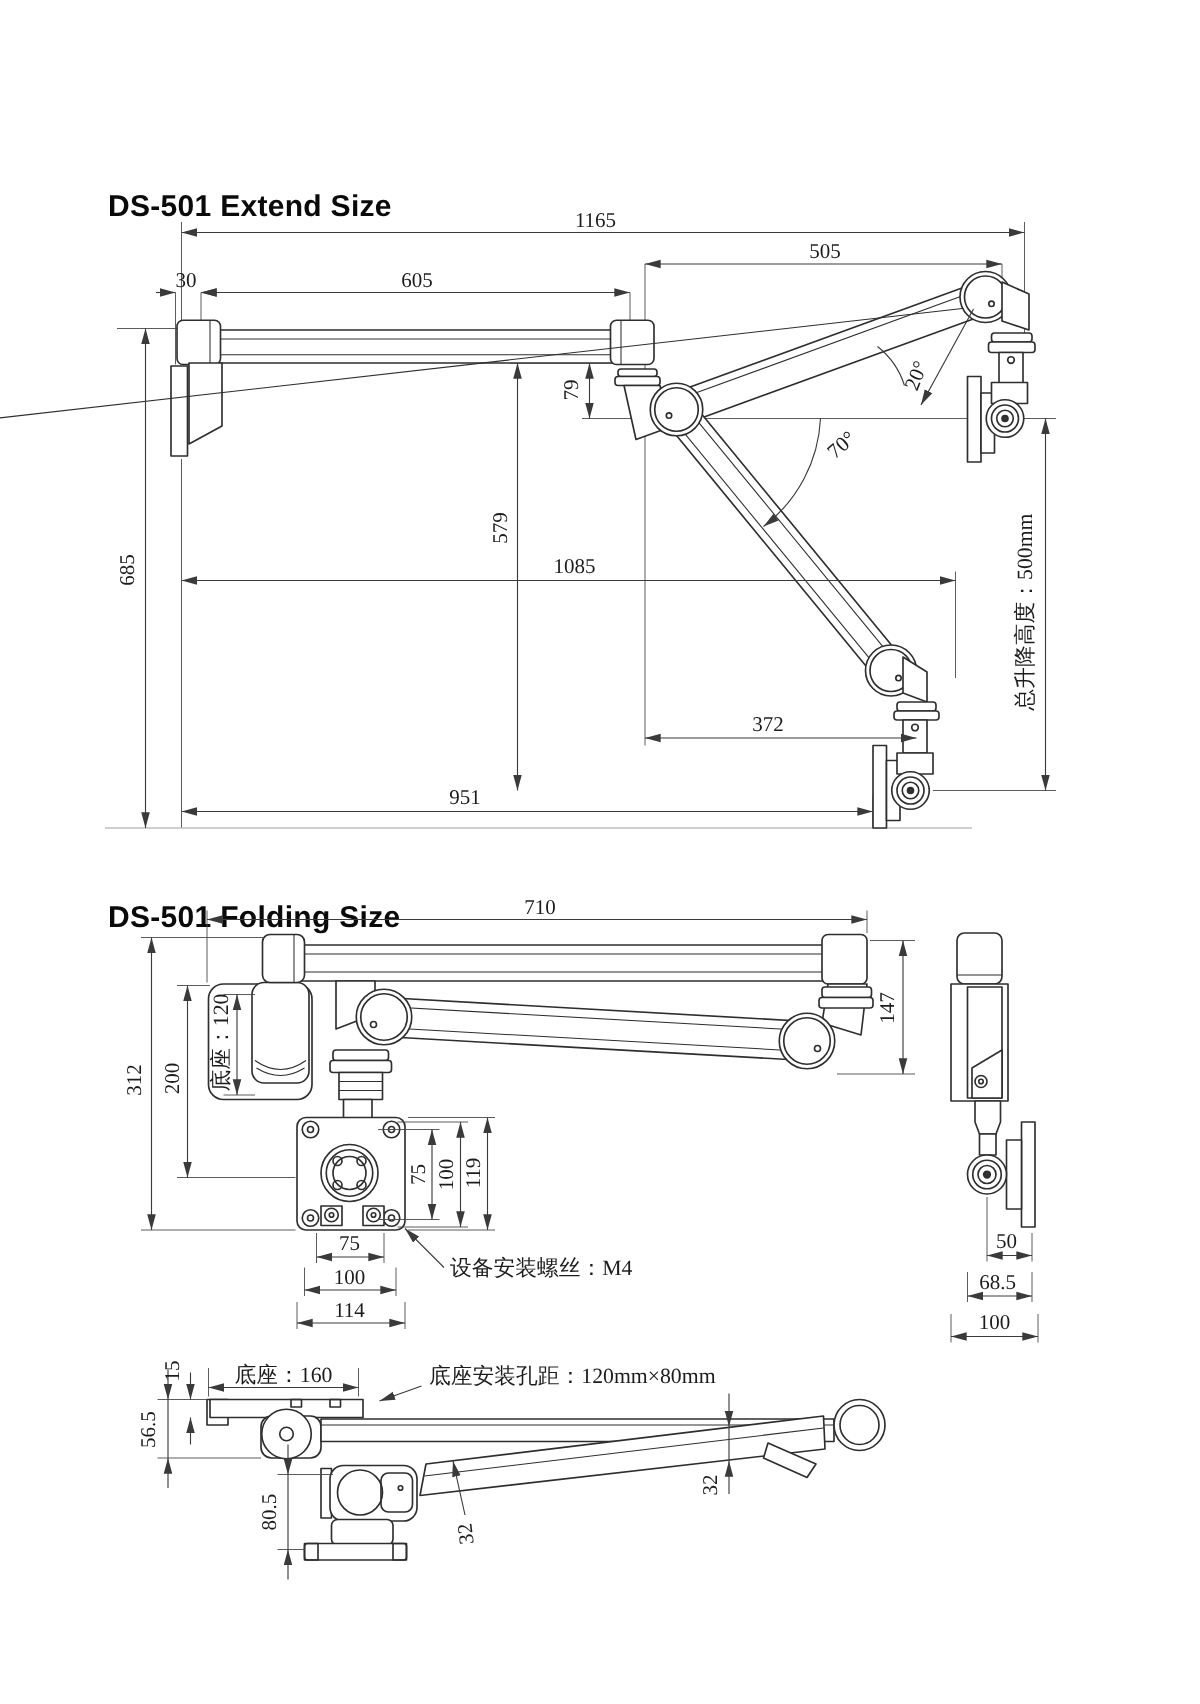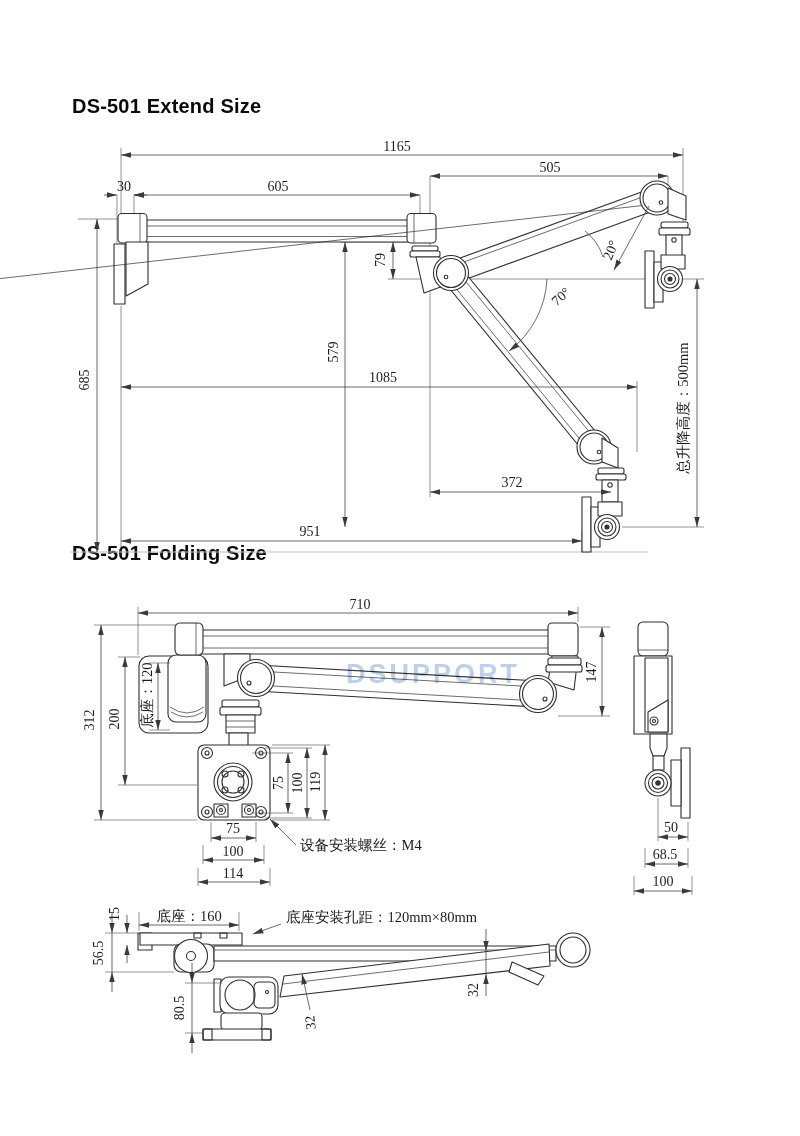--- a/index.html
+++ b/index.html
@@ -1,20 +1,20 @@
 <!DOCTYPE html>
 <html><head>
 <meta charset="utf-8">
 <style>
   html,body{margin:0;padding:0;background:#fff;}
   .canvas{position:relative;width:800px;height:1136px;background:#ffffff;overflow:hidden;
           font-family:"Liberation Sans",sans-serif;}
-  .title{position:absolute;left:72px;font:bold 20px/1.15 "Liberation Sans",sans-serif;color:#0a0a0a;letter-spacing:.2px;}
+  .title{position:absolute;left:72px;font:bold 20px/1.15 "Liberation Sans",sans-serif;color:#0a0a0a;letter-spacing:.2px;margin-top:32px;}
   .title-extend{top:95px;}
-  .title-folding{top:542px;}
+  .title-folding{top:569px;}
   .watermark{position:absolute;left:318px;top:660px;width:230px;text-align:center;
              color:#bdd2e8;mix-blend-mode:multiply;pointer-events:none;}
   .wm1{font:bold 27px/1.1 "Liberation Sans",sans-serif;letter-spacing:3px;}
   .wm2{font:bold 15px/1.2 "Liberation Sans",sans-serif;letter-spacing:1px;}
   svg{position:absolute;left:0;top:0;}
   svg .art{stroke:#2e2e2e;stroke-width:1.1;fill:none;stroke-linejoin:round;}
   svg .art .f{fill:#ffffff;}
   svg .art .thin{stroke-width:.7;}
   svg .dim{stroke:#3a3a3a;stroke-width:.75;fill:none;}
   svg .ext{stroke:#4a4a4a;stroke-width:.6;fill:none;}
@@ -360,16 +360,15 @@
       <text class="mid cjk" x="189" y="921">底座：160</text>
       <text class="cjk" x="286" y="922">底座安装孔距：120mm×80mm</text>
       <text class="mid" transform="translate(103,953) rotate(-90)">56.5</text>
       <text class="mid" transform="translate(184,1008) rotate(-90)">80.5</text>
       <text class="mid" transform="translate(478,990) rotate(-90)">32</text>
       <text class="mid" transform="translate(315,1022) rotate(-97)">32</text>
     </g>
   </svg>
 
   <div class="watermark">
-    <div class="wm1">DSUPPORT</div>
   </div>
 
 </div>
 
 </body></html>

